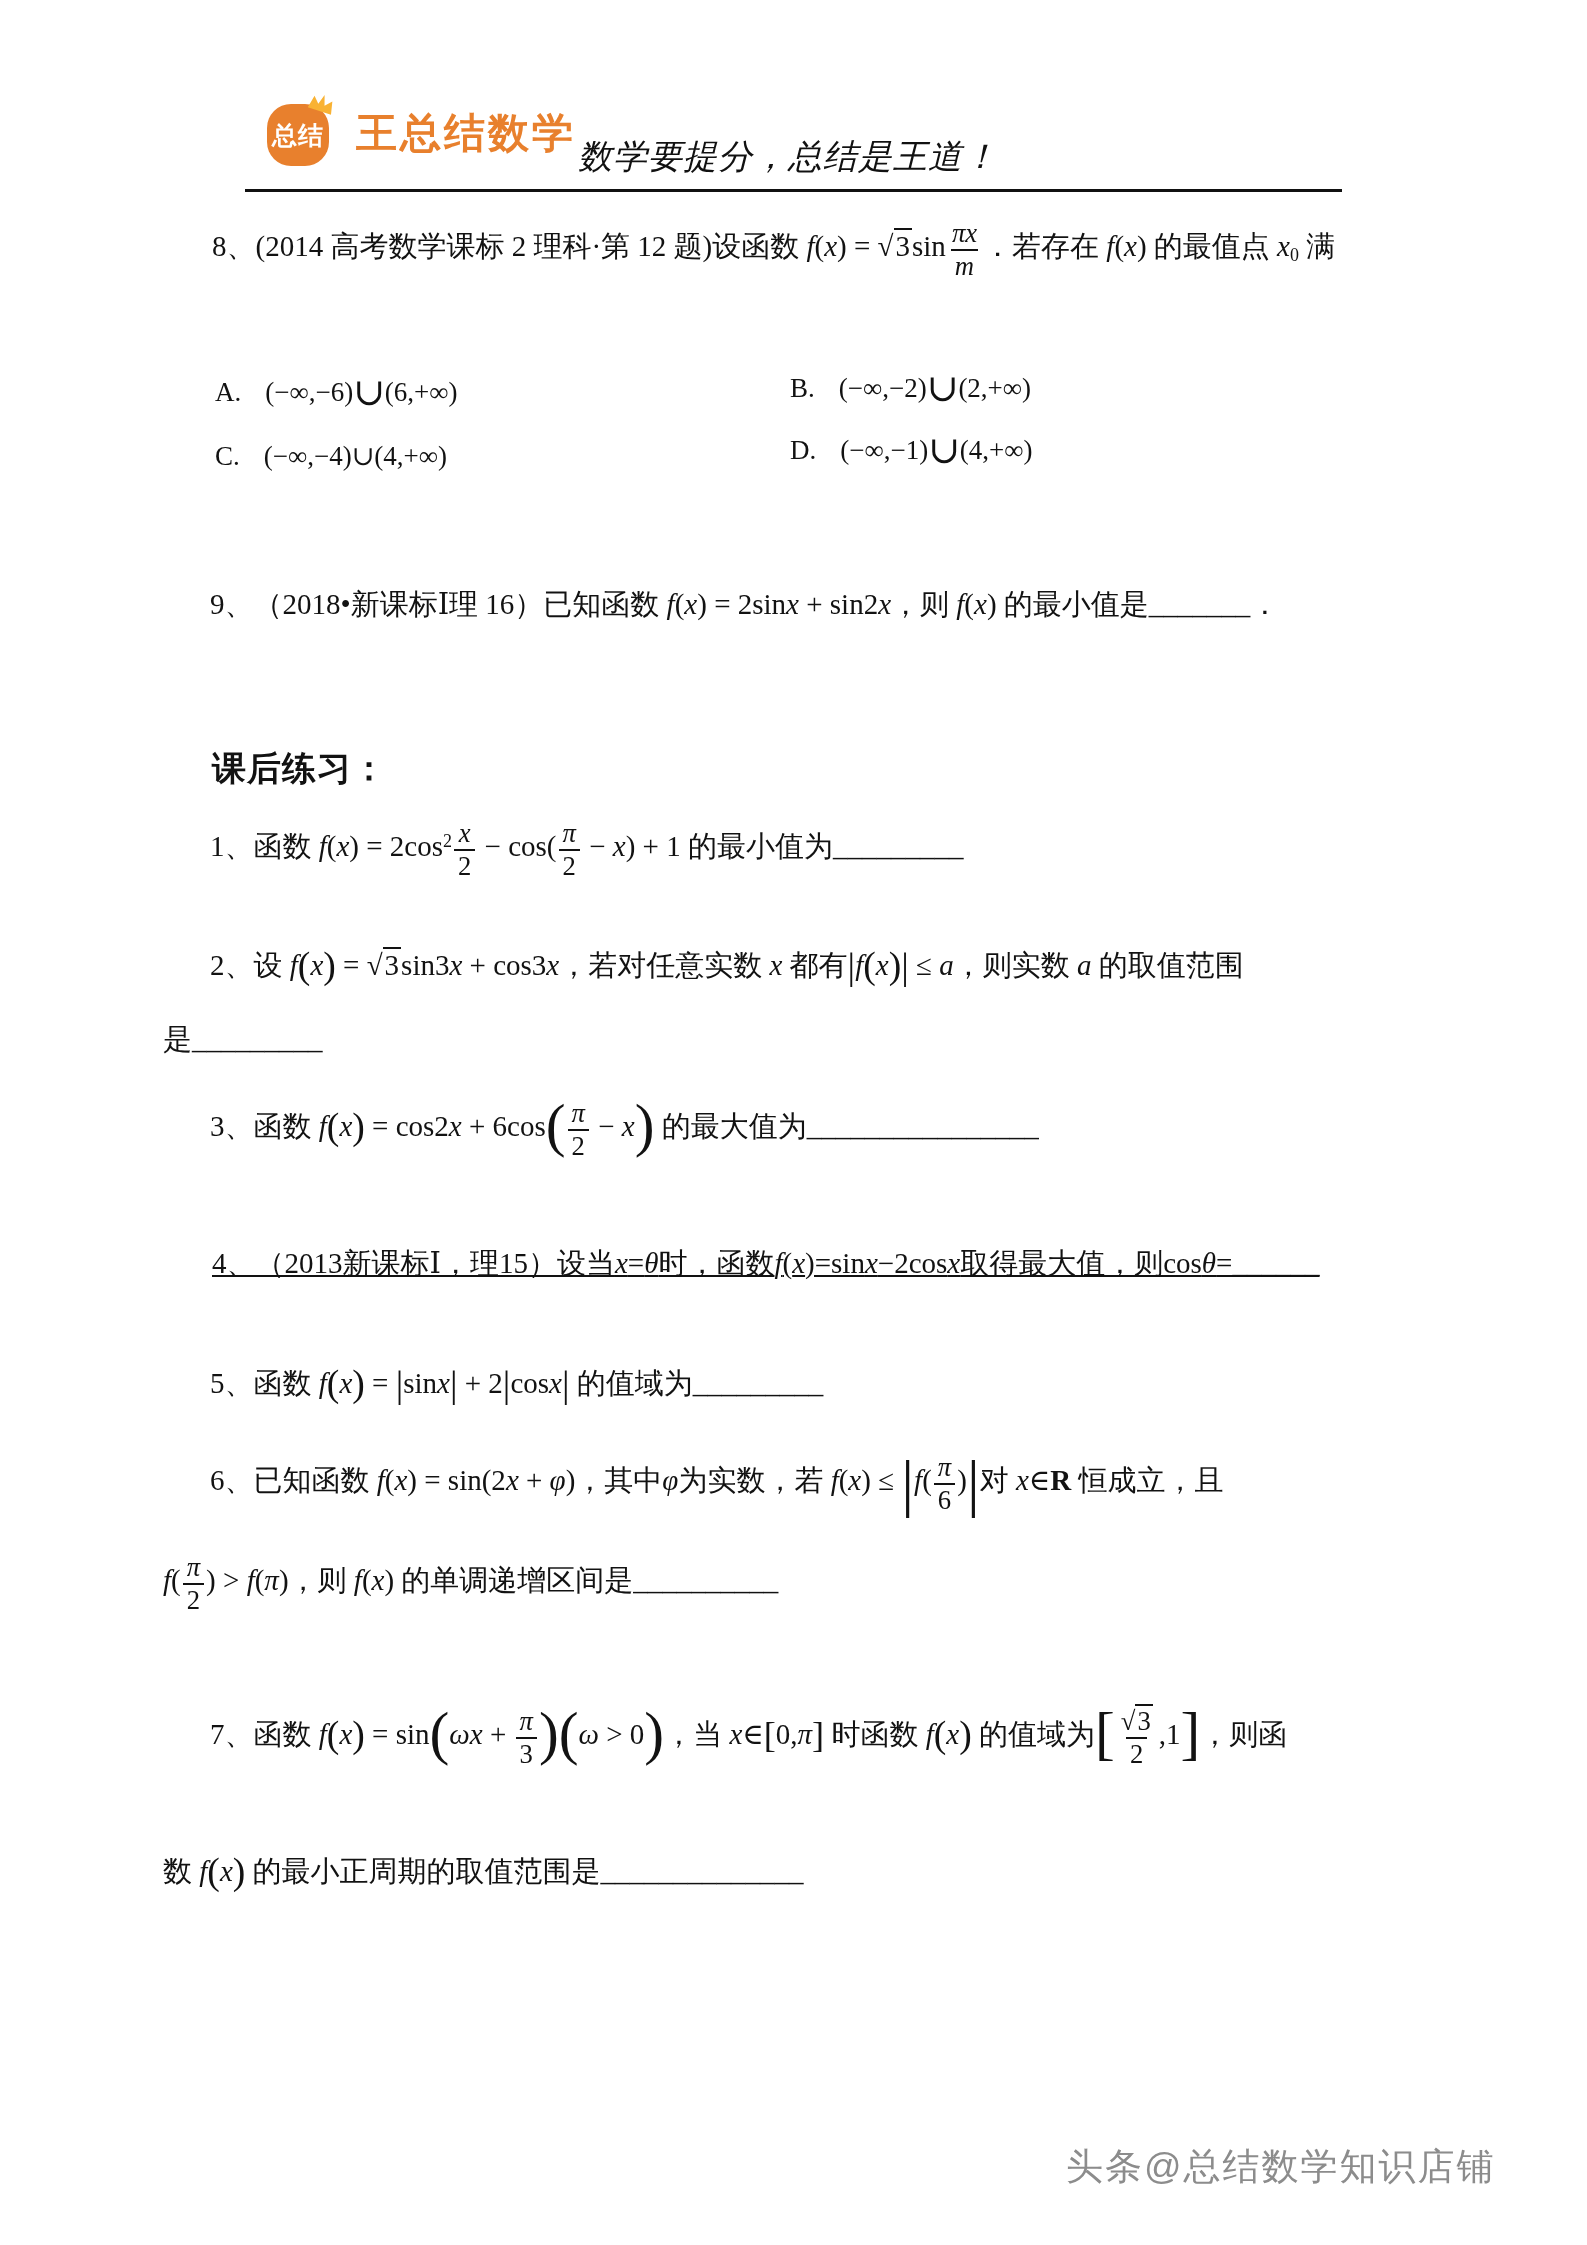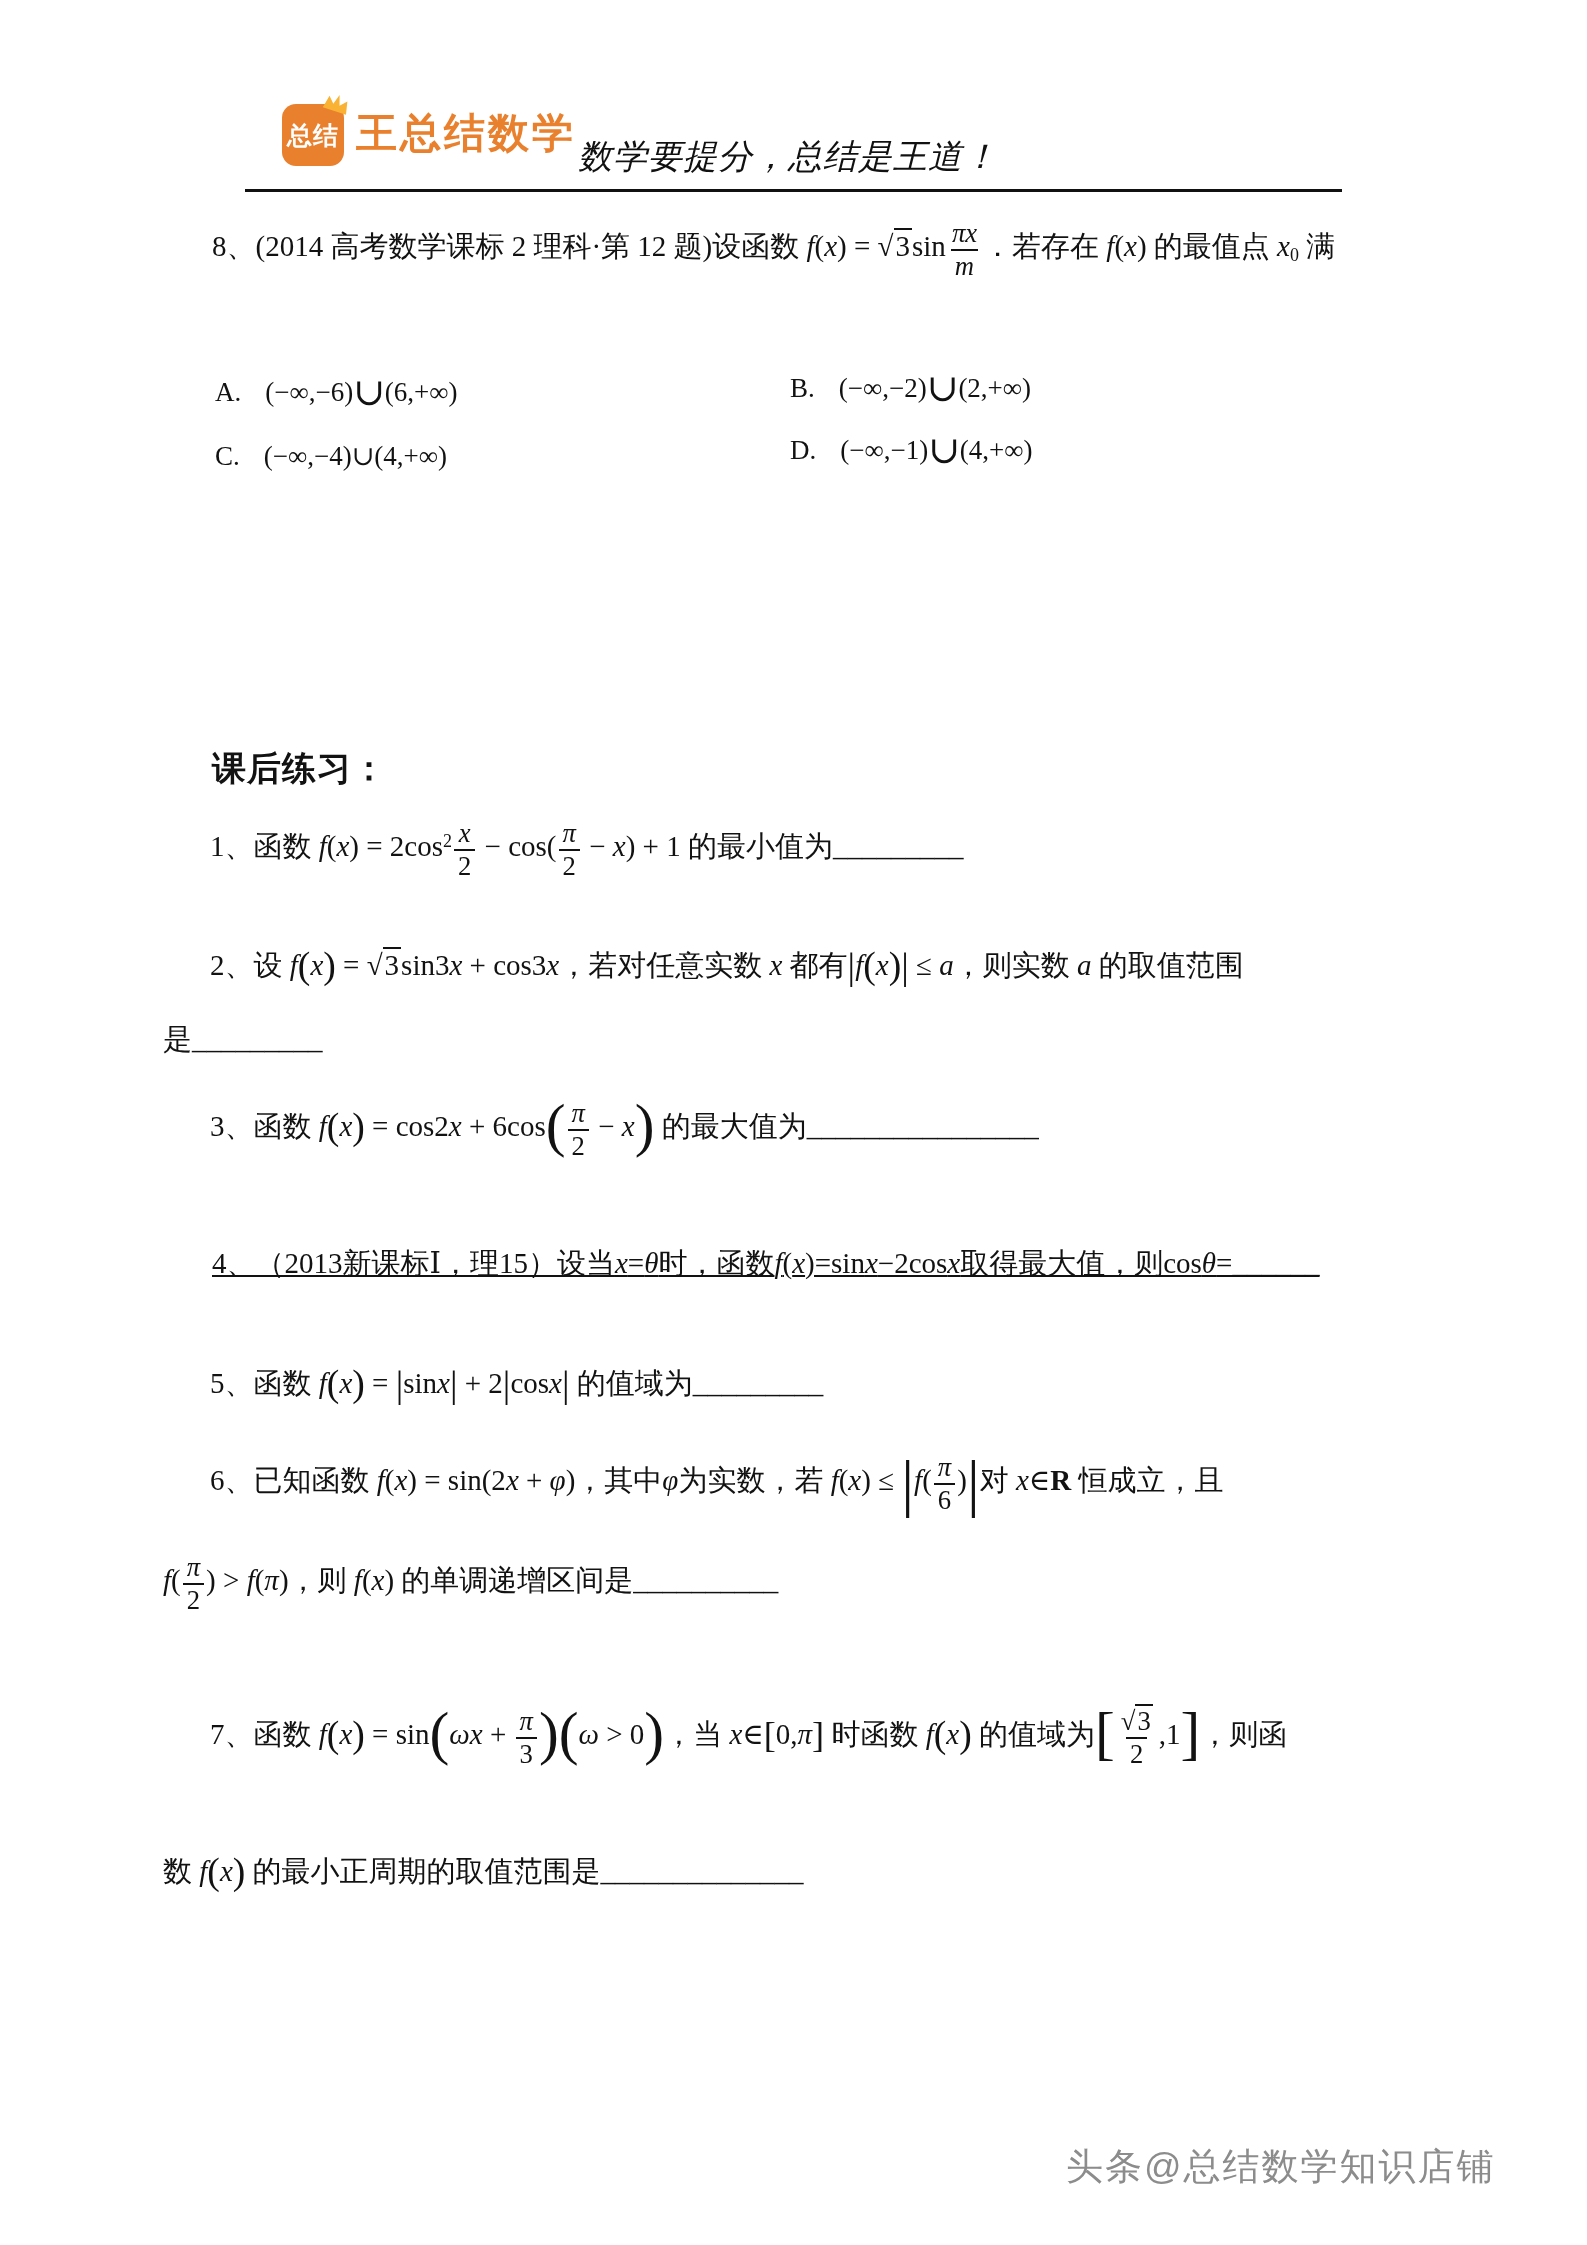--- a/index.html
+++ b/index.html
@@ -23,22 +23,22 @@
   .sq .r { border-top:2px solid #121212; padding:0 2px; }
   
   .bp  { font-size:1.3em;  line-height:0; vertical-align:-0.08em; font-weight:400; }
   .bp2 { font-size:2.05em; line-height:0; vertical-align:-0.15em; font-weight:300; }
   .bb  { font-size:1.25em; line-height:0; vertical-align:-0.08em; }
   .bb2 { font-size:2.05em; line-height:0; vertical-align:-0.15em; }
   .vb  { font-size:1.3em;  line-height:0; vertical-align:-0.1em; font-weight:300; }
   .vb2 { font-size:2.2em;  line-height:0; vertical-align:-0.22em; font-weight:200; }
   .cup { font-size:1.4em;  line-height:0; vertical-align:-0.1em; }
   
-  .badge { position:absolute; left:282px; top:104px; width:62px; height:62px;
-           background:#e8802d; border-radius:14px; display:flex; align-items:center;
+  .badge { position:absolute; left:267px; top:104px; width:62px; height:62px;
+           background:#e8802d; border-radius:24px; display:flex; align-items:center;
            justify-content:center; }
   .badge-text { color:#ffffff; font-weight:bold; font-size:25px; letter-spacing:1px;
                 font-family:"Liberation Sans","DejaVu Sans",sans-serif; }
   .crown { position:absolute; top:-12px; right:-8px; transform:rotate(18deg); }
   .logo-text { position:absolute; left:356px; top:106px; font-size:41px; font-weight:bold;
                color:#e8802d; letter-spacing:3px;
                font-family:"Liberation Sans","DejaVu Sans",sans-serif; }
   .slogan { position:absolute; left:578px; top:134px; font-size:34px; color:#111;
             font-style:italic; letter-spacing:1px; }
   .hr { position:absolute; left:245px; top:189px; width:1097px; height:3px; background:#111; }
@@ -78,20 +78,21 @@
   <div class="opt" style="left:790px; top:373px;">
     <span class="lbl">B.</span><span>(−∞,−2)<span class="cup">∪</span>(2,+∞)</span>
   </div>
   <div class="opt" style="left:215px; top:440px;">
     <span class="lbl">C.</span><span>(−∞,−4)∪(4,+∞)</span>
   </div>
   <div class="opt" style="left:790px; top:435px;">
     <span class="lbl">D.</span><span>(−∞,−1)<span class="cup">∪</span>(4,+∞)</span>
   </div>
 
+  <div class="line" style="left:210px; top:583px;">9、（2018•新课标Ⅰ理 16）已知函数 <i>f</i>(<i>x</i>) = 2sin<i>x</i> + sin2<i>x</i>，则 <i>f</i>(<i>x</i>) 的最小值是_______．</div>
 
   <div class="sec">课后练习：</div>
 
   <div class="line" style="left:210px; top:818px;">1、函数 <i>f</i>(<i>x</i>) = 2cos<sup>2</sup><span class="fr">
         <span class="n"><i>x</i></span>
         <span class="d">2</span>
       </span> − cos(<span class="fr">
         <span class="n"><i>π</i></span>
         <span class="d">2</span>
       </span> − <i>x</i>) + 1 的最小值为_________</div>

